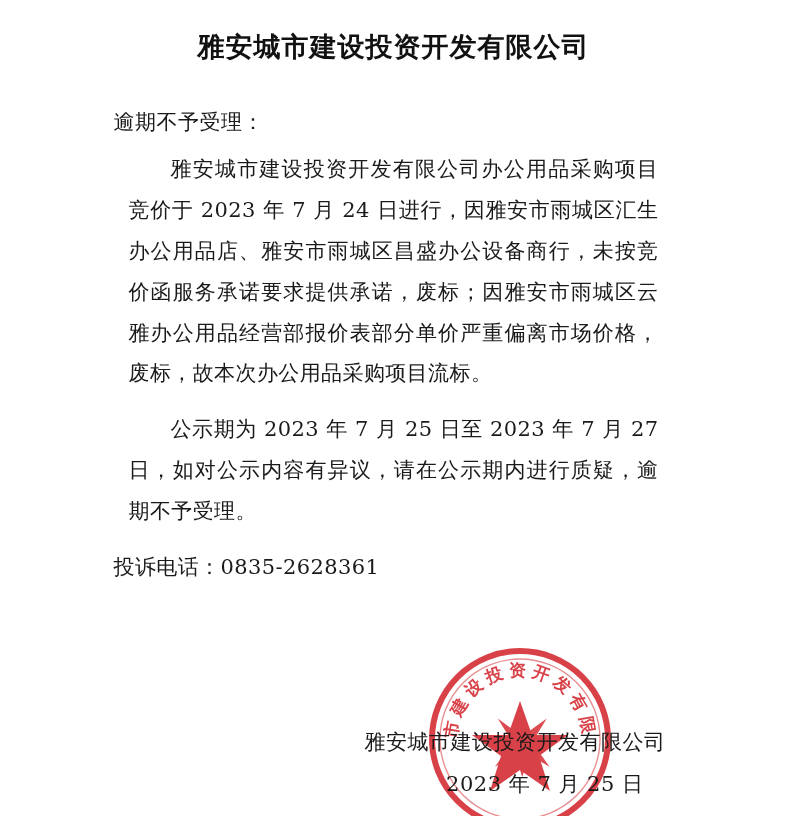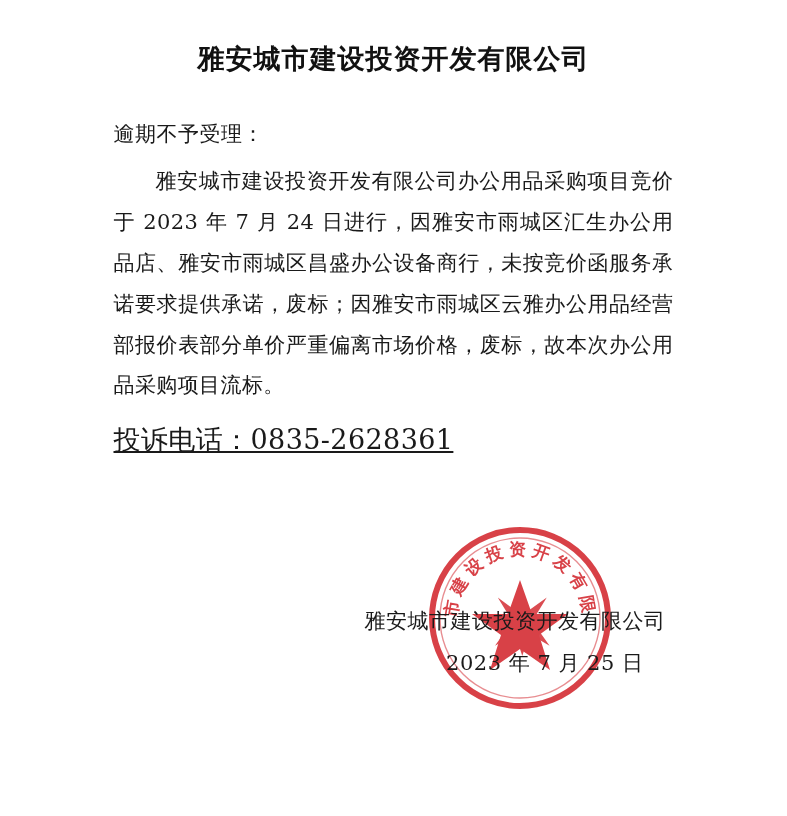--- a/index.html
+++ b/index.html
@@ -13,21 +13,21 @@
     position: relative;
     overflow: hidden;
     font-family: "DejaVu Serif", "Liberation Serif", serif;
     color: #1a1a1a;
   }
   .page {
     position: relative;
     width: 787px;
     height: 816px;
     box-sizing: border-box;
-    padding: 12px;
+    padding: 0;
   }
   .title-block {
     text-align: center;
     padding-top: 26px;
   }
   .title-line {
     font-family: "DejaVu Sans", "Liberation Sans", sans-serif;
     font-weight: bold;
     font-size: 27px;
     letter-spacing: 1px;
@@ -44,30 +44,29 @@
     line-height: 1.95;
     letter-spacing: 0.5px;
   }
   .para {
     font-size: 21px;
     line-height: 1.95;
     letter-spacing: 0.4px;
     text-align: justify;
     text-justify: inter-ideograph;
     text-indent: 2em;
-    margin: 0;
+    margin: 15px;
   }
   .para.p1 { margin-top: 6px; }
   .para.p2 { margin-top: 8px; }
   .phone {
-    font-size: 27px;
+    font-size: 21px;
     line-height: 1.95;
     letter-spacing: 0.4px;
     margin-top: 8px;
-    text-decoration: underline;
   }
   .sign-block {
     margin: 0 auto;
     width: 560px;
     position: relative;
     height: 250px;
   }
   .sign-name {
     position: absolute;
     right: 8px;
@@ -107,20 +106,21 @@
 
 <div class="page">
 
   <div class="title-block">
     <div class="title-line">雅安城市建设投资开发有限公司</div>
   </div>
 
   <div class="body-block">
     <div class="salutation">逾期不予受理：</div>
     <p class="para p1">雅安城市建设投资开发有限公司办公用品采购项目竞价于 2023 年 7 月 24 日进行，因雅安市雨城区汇生办公用品店、雅安市雨城区昌盛办公设备商行，未按竞价函服务承诺要求提供承诺，废标；因雅安市雨城区云雅办公用品经营部报价表部分单价严重偏离市场价格，废标，故本次办公用品采购项目流标。</p>
+    <p class="para p2">公示期为 2023 年 7 月 25 日至 2023 年 7 月 27 日，如对公示内容有异议，请在公示期内进行质疑，逾期不予受理。</p>
     <div class="phone">投诉电话：0835-2628361</div>
   </div>
 
   <div class="sign-block">
 
     <div class="seal">
       <svg width="192" height="192" viewBox="0 0 192 192" xmlns="http://www.w3.org/2000/svg">
         <circle cx="96" cy="96" r="88" fill="none" stroke="#d2232a" stroke-width="6"></circle>
         <circle cx="96" cy="96" r="80" fill="none" stroke="#d2232a" stroke-width="1.4" opacity="0.6"></circle>
         <path id="sealArc" d="M 96,96 m -63,0 a 63,63 0 1,1 126,0" fill="none" stroke="none"></path>

